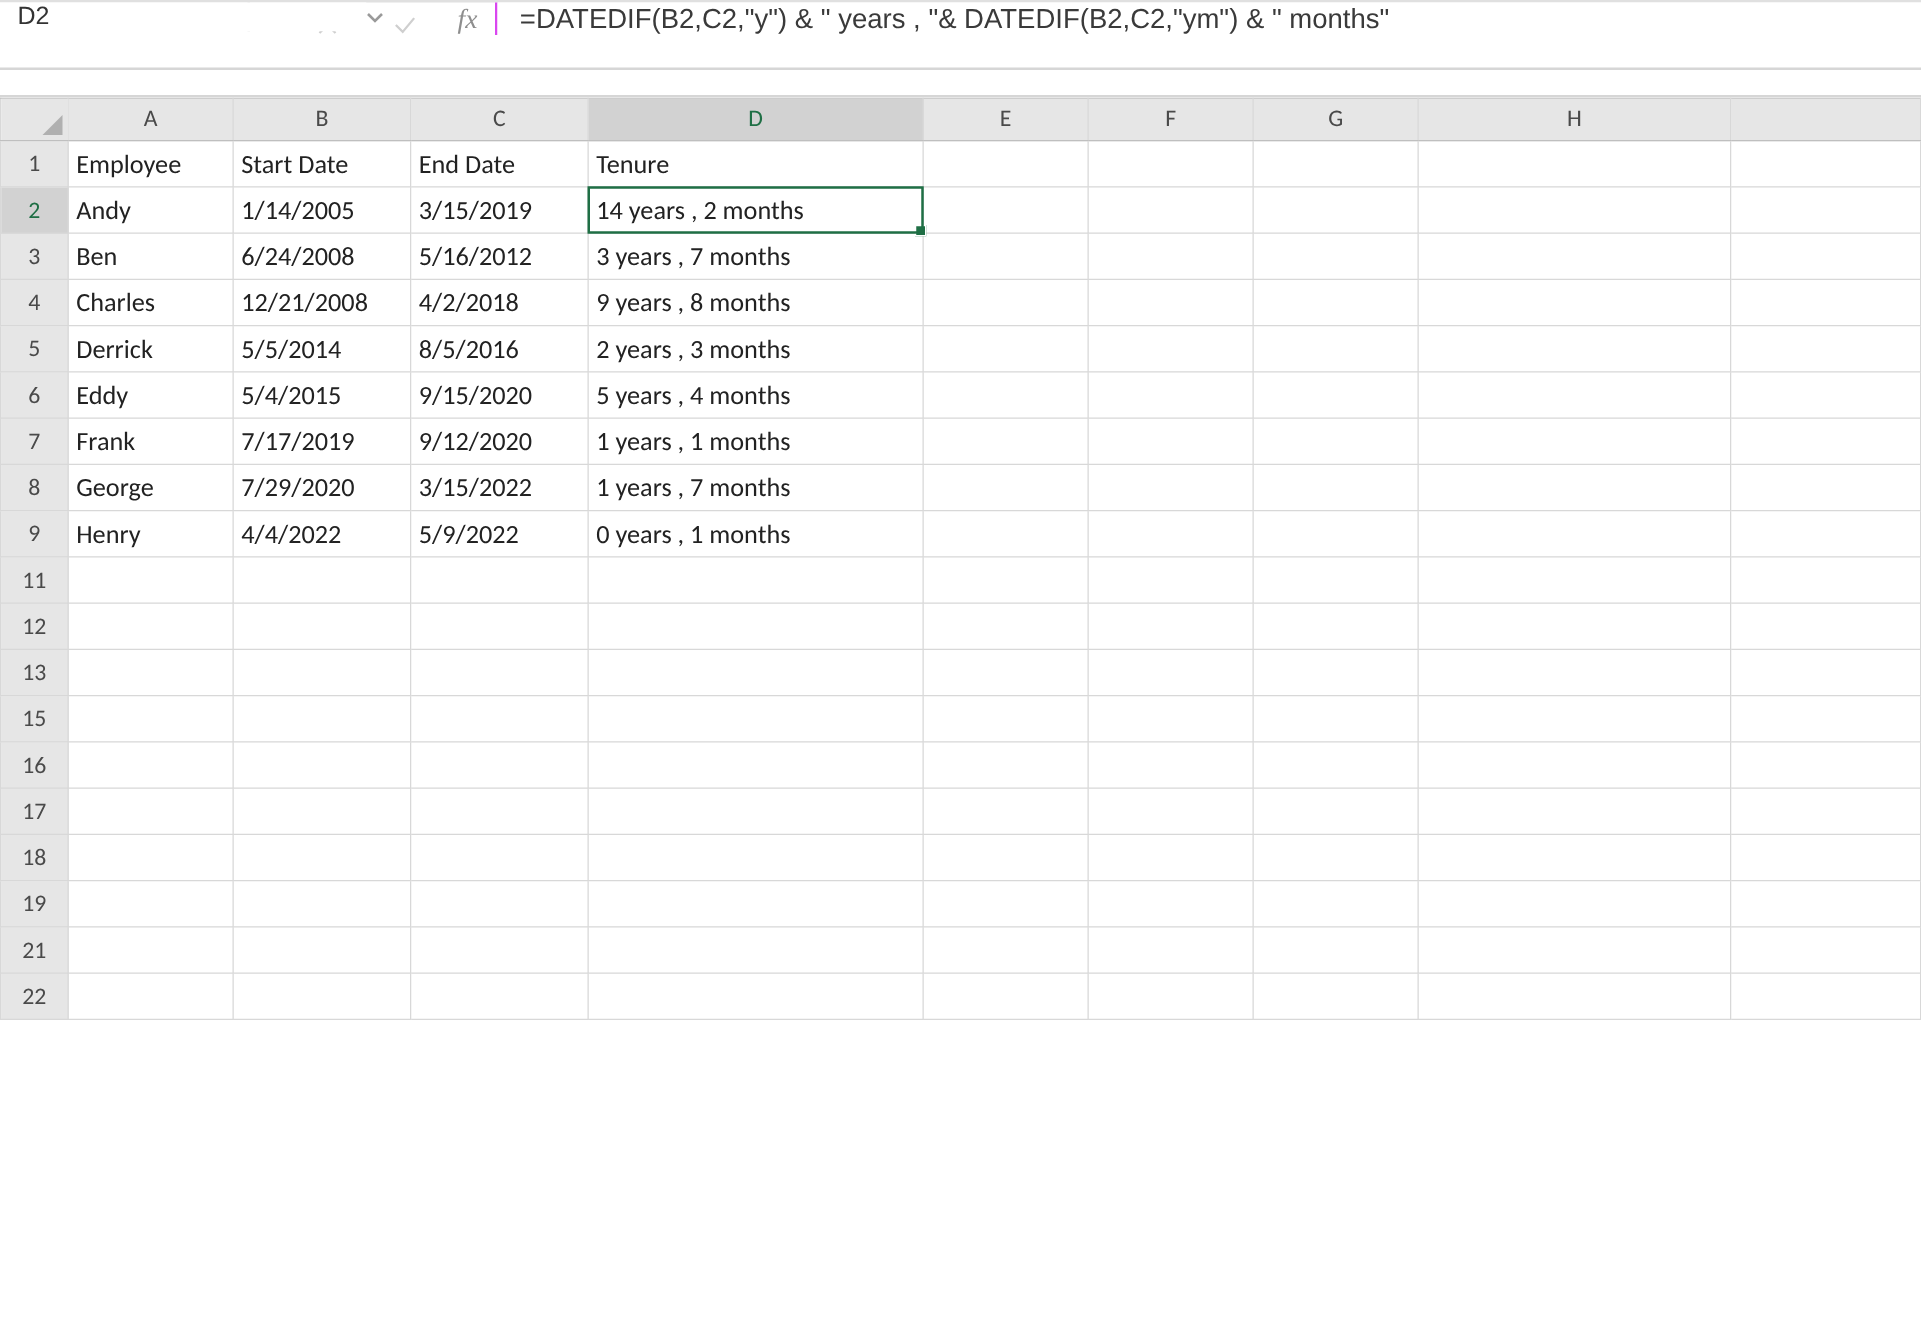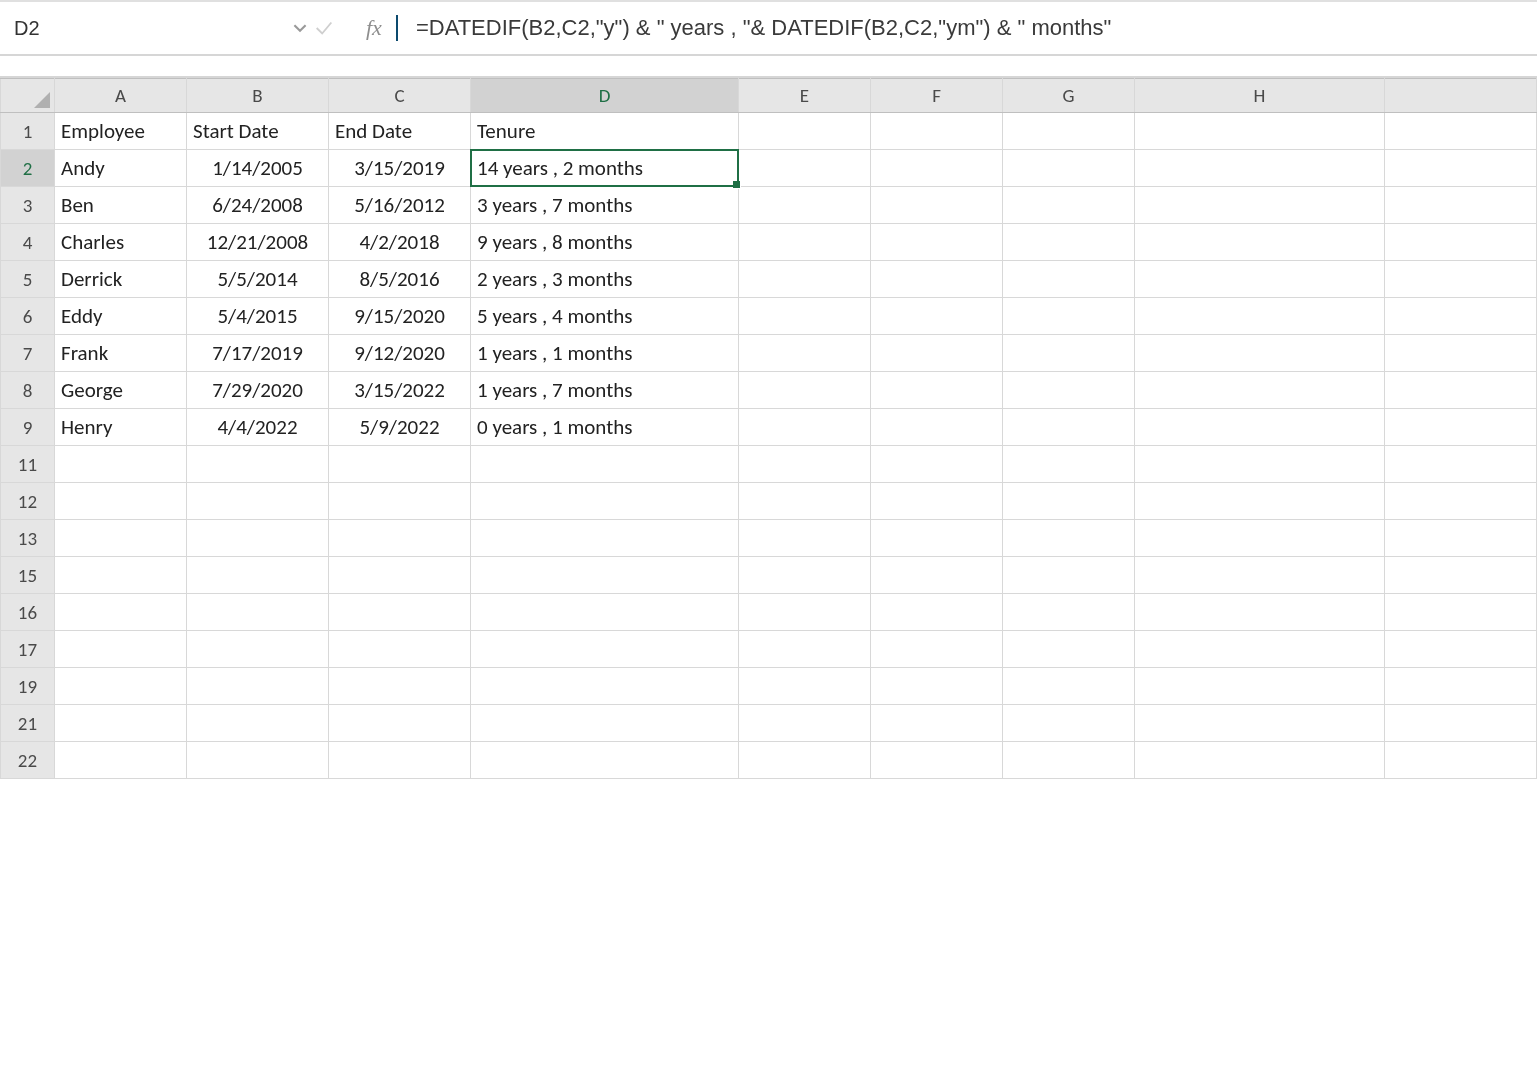--- a/index.html
+++ b/index.html
@@ -17,21 +17,21 @@
     display: flex;
     flex-direction: column;
   }
   
   .formula-bar {
     height: 56px;
     background: #ffffff;
     border-top: 2px solid #e0e0e0;
     border-bottom: 2px solid #d6d6d6;
     display: flex;
-    align-items: center;
+    align-items: flex-start;
   }
   .name-box-wrap {
     width: 200px;
     display: flex;
     align-items: center;
     border-right: 2px solid #d6d6d6;
     background: #ffffff;
     position: relative;
   }
   .name-box {
@@ -78,21 +78,21 @@
   }
   .fb-btn.disabled { color:#cfcfcf; }
   .fb-btn svg { width: 22px; height: 22px; stroke: currentColor; fill: none; stroke-width: 2; }
   .fx-label {
     font-style: italic;
     font-family: "Times New Roman", serif;
     font-size: 22px;
     color:#8e8e8e;
     padding: 0 14px 0 6px;
     display:flex; align-items:center;
-    border-right: 2px solid #0c4a6e;
+    border-right: 2px solid #d946ef;
   }
   .formula-input {
     flex:1;
     padding: 0 18px;
     font-size: 22px;
     color:#3a3a3a;
     border:none;
     outline:none;
     background:#ffffff;
   }
@@ -165,21 +165,21 @@
   }
   
   .cell {
     padding: 0 6px;
     font-size: 21px;
     color:#222;
     white-space: nowrap;
     overflow: visible;
   }
   .cell.bold { font-weight: 400; }
-  .cell.right { text-align: center; }
+  .cell.right { text-align: left; }
   .cell.left { text-align: left; }
   
   td.active-cell {
     position: relative;
   }
   td.active-cell::after{
     content:"";
     position:absolute;
     inset: -1px;
     border: 2px solid #1f6f45;
@@ -684,20 +684,48 @@
             </td>
             <td>
               <div class="cell left"></div>
             </td>
             <td>
               <div class="cell left"></div>
             </td>
             <td></td>
           </tr>
           <tr>
+            <th class="row-hdr">18</th>
+            <td>
+              <div class="cell left"></div>
+            </td>
+            <td>
+              <div class="cell right"></div>
+            </td>
+            <td>
+              <div class="cell right"></div>
+            </td>
+            <td>
+              <div class="cell left"></div>
+            </td>
+            <td>
+              <div class="cell left"></div>
+            </td>
+            <td>
+              <div class="cell left"></div>
+            </td>
+            <td>
+              <div class="cell left"></div>
+            </td>
+            <td>
+              <div class="cell left"></div>
+            </td>
+            <td></td>
+          </tr>
+          <tr>
             <th class="row-hdr">19</th>
             <td>
               <div class="cell left"></div>
             </td>
             <td>
               <div class="cell right"></div>
             </td>
             <td>
               <div class="cell right"></div>
             </td>

